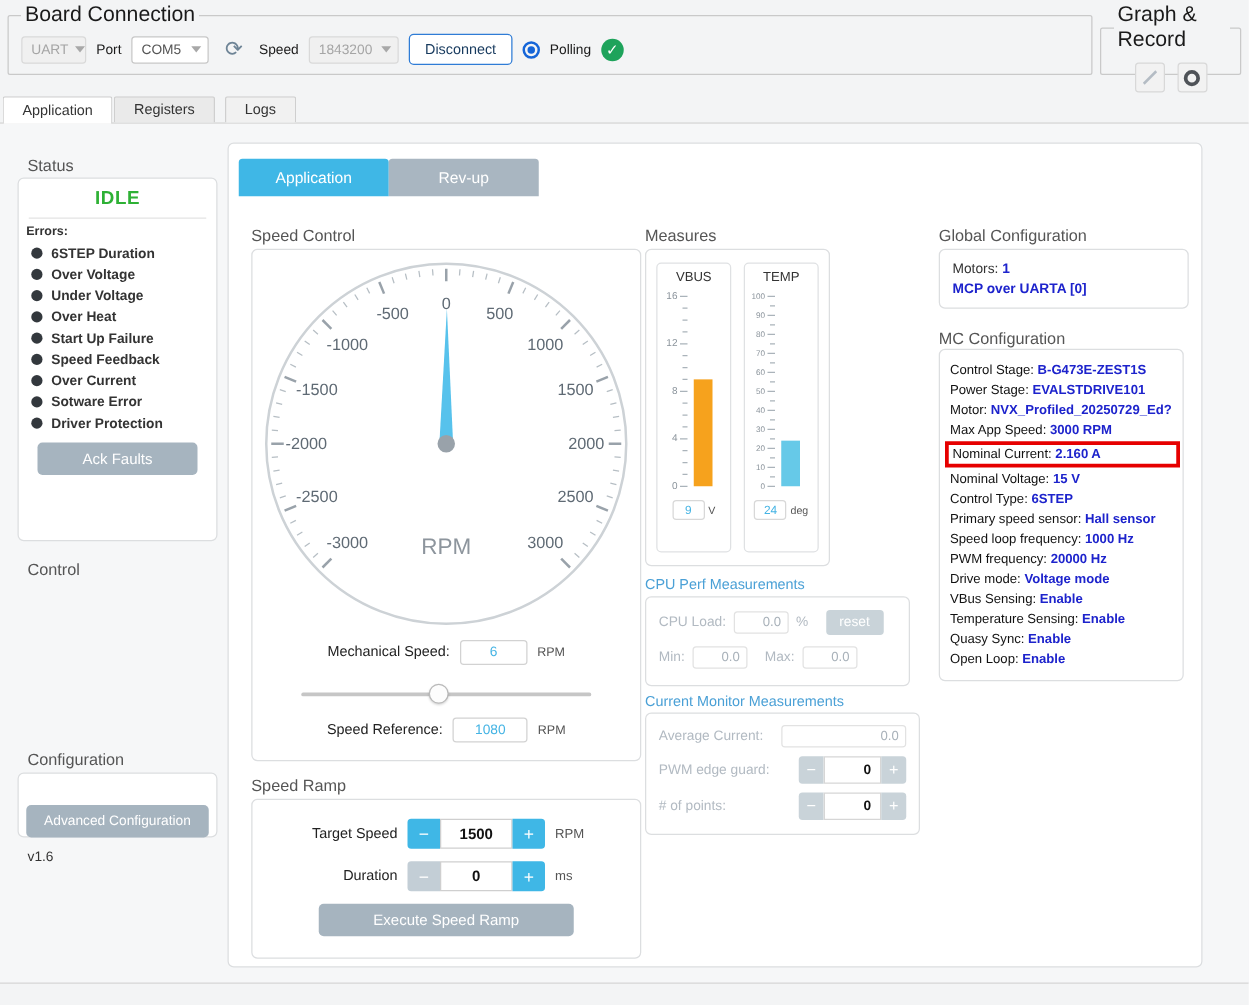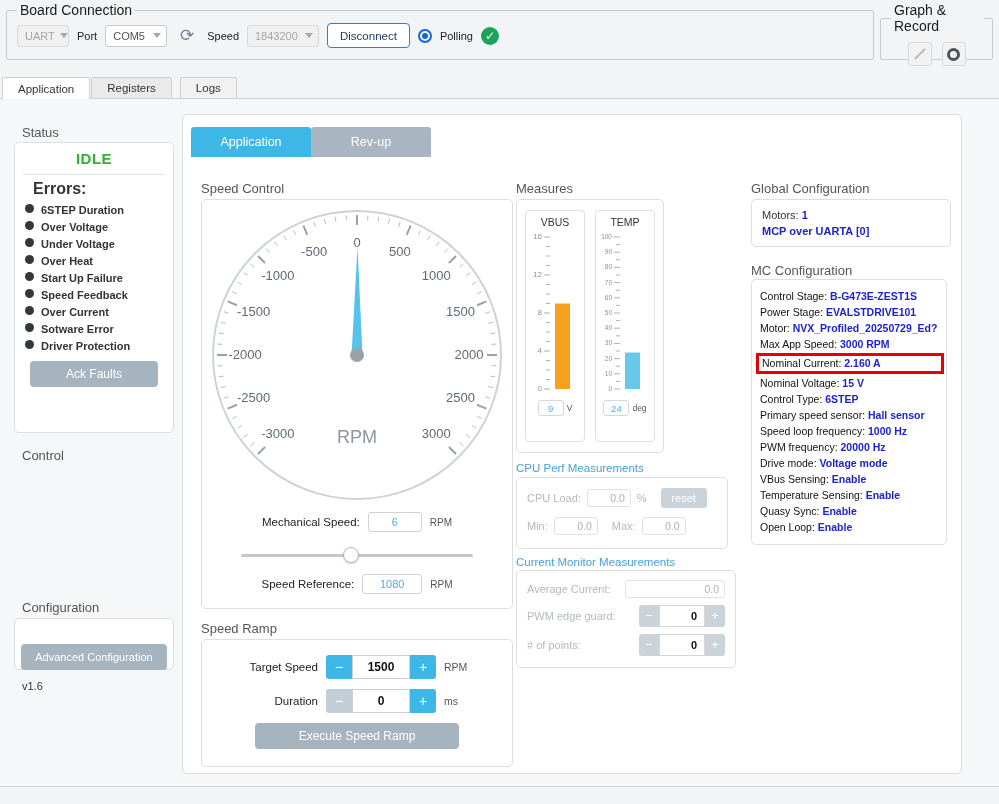--- a/index.html
+++ b/index.html
@@ -1,21 +1,21 @@
 <!DOCTYPE html>
 <html><head>
 <meta charset="utf-8">
 <style>
   *{box-sizing:border-box;margin:0;padding:0}
   html,body{width:999px;height:804px}
   body{position:relative;background:#f3f4f5;font-family:"Liberation Sans","DejaVu Sans",sans-serif;color:#333;overflow:hidden}
 
   
   fieldset.group{position:absolute;border:1px solid #c9c9c9;border-radius:2px;padding:2px 8px 4px;background:transparent}
-  fieldset.group legend{font-size:14px;color:#1a1a1a;padding:0 3px;margin-left:2px}
+  fieldset.group legend{font-size:17px;color:#1a1a1a;padding:0 3px;margin-left:2px}
   .board{left:6px;top:2px;width:868px;height:58px}
   .graphrec{left:880px;top:2px;width:113px;height:58px}
   .brow{display:flex;align-items:center;gap:8px;padding:3px 2px 0}
   .combo{height:22px;border:1px solid #c7c7c7;border-radius:3px;background:#fff;display:flex;align-items:center;justify-content:space-between;padding:0 5px 0 7px;font-size:11px;color:#555;gap:5px;cursor:default}
   .combo.disabled{background:#f0f0f0;color:#a5a5a5;border-color:#d9d9d9}
   .arrow{width:0;height:0;border-left:4px solid transparent;border-right:4px solid transparent;border-top:5px solid #a8a8a8}
   .lbl{font-size:11px;color:#1a1a1a;white-space:nowrap}
   .icon-btn{width:24px;height:24px;border:none;background:transparent;font-size:17px;color:#6e8496;line-height:22px;cursor:pointer;padding:0}
   .disconnect{height:25px;padding:0 12px;border:1px solid #2f7cd6;border-radius:4px;background:#fff;font-size:11.5px;color:#173a5e;font-family:inherit;cursor:pointer;white-space:nowrap}
   .radio{width:14px;height:14px;border-radius:50%;border:2px solid #1565d8;position:relative;flex:none}
@@ -35,22 +35,22 @@
   
   .content{position:absolute;left:0;top:99px;width:100%;height:688px;background:#f6f7f8;border-bottom:1px solid #d5d5d5}
   .panel{position:absolute;background:#fff;border:1px solid #dcdee0;border-radius:5px}
   .sec-title{position:absolute;font-size:13px;color:#555;white-space:nowrap}
   .blue-title{position:absolute;font-size:11.5px;color:#4aa0d6;white-space:nowrap}
 
   
   .status-panel{left:14px;top:43px;width:160px;height:291px;padding-top:7px}
   .idle{font-size:15px;font-weight:bold;color:#2eb135;text-align:center;letter-spacing:.5px}
   .sep{border-top:1px solid #e4e4e4;margin:7px 8px 5px}
-  .errors-label{font-size:16px;font-weight:bold;color:#333;margin:0 0 3px 18px}
-  .error-item{display:flex;align-items:flex-start;gap:7px;padding:2.5px 0 2.5px 10px}
+  .errors-label{font-size:10px;font-weight:bold;color:#333;margin:0 0 3px 6px}
+  .error-item{display:flex;align-items:center;gap:7px;padding:2.5px 0 2.5px 10px}
   .bullet{width:9px;height:9px;border-radius:50%;background:#33383d;flex:none}
   .elabel{font-size:11px;font-weight:bold;color:#333;white-space:nowrap}
   .gray-btn{background:#a6b4bf;color:#fff;border:none;border-radius:4px;font-size:12px;height:26px;font-family:inherit;cursor:pointer}
   .ack{display:block;margin:7px auto 0;width:128px}
   .control-panel{left:14px;top:367px;width:160px;height:127px;padding-top:13px}
   .ctl{display:block;margin:0 auto 10px;width:128px}
   .config-panel{left:14px;top:519px;width:160px;height:52px;padding-top:13px}
   .advcfg{display:block;margin:12px auto;width:146px;font-size:11px}
   .version{position:absolute;left:22px;top:581px;font-size:11px;color:#333}
 

